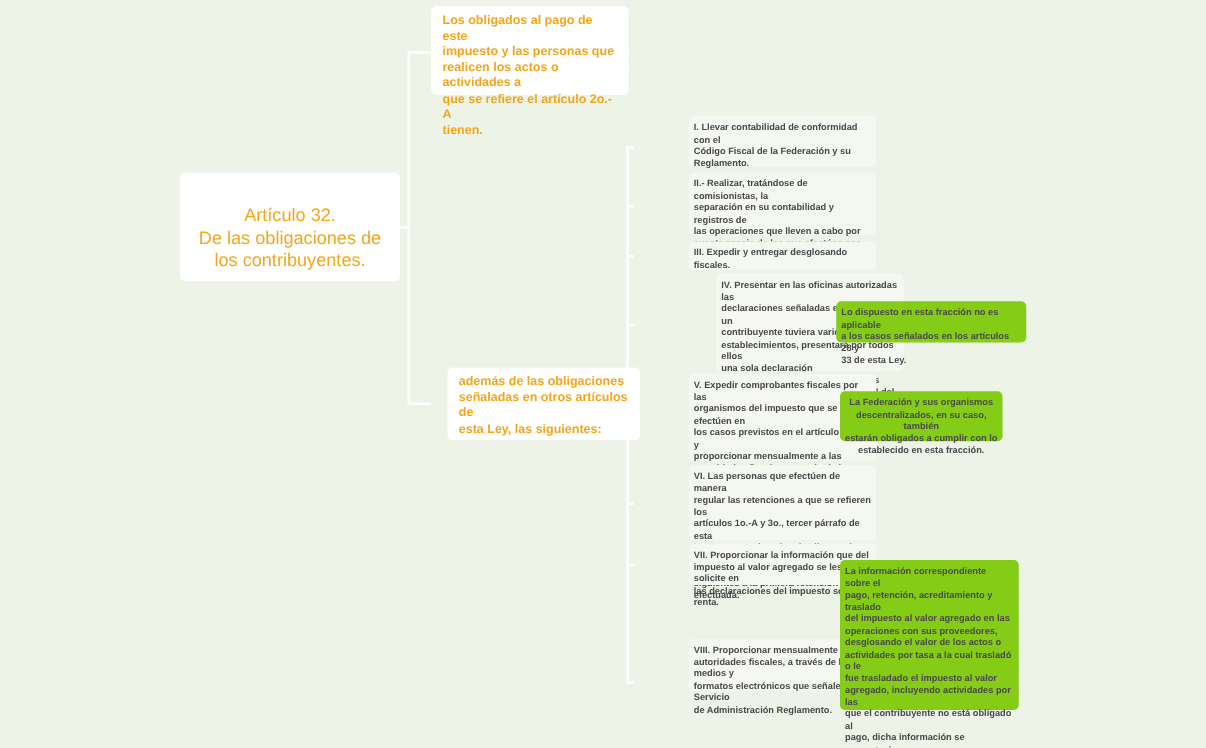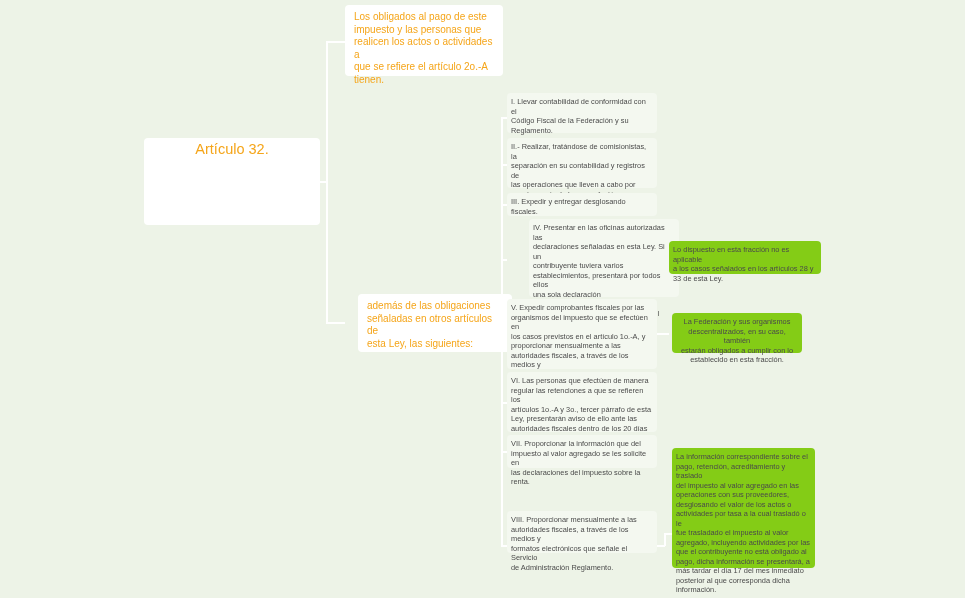--- a/index.html
+++ b/index.html
@@ -6,39 +6,40 @@
   body {
     width:965px; height:598px; overflow:hidden; position:relative;
     background:#edf3e7;
     font-family:"Liberation Sans", "DejaVu Sans", sans-serif;
   }
   .node { position:absolute; box-sizing:border-box; }
   .root {
     background:#ffffff; border-radius:4px;
     color:#f5a519; text-align:center;
     font-size:14.5px; line-height:18px;
-    padding-top:2px;
+    padding-top:26px;
   }
   .branch {
     background:#ffffff; border-radius:4px;
     color:#f5a519; font-size:10px; line-height:12.5px;
     padding:6px 9px;
   }
   .leaf {
     background:#f4f8f0; border-radius:4px;
     color:#4a4a4a; font-size:7.4px; line-height:9.5px;
     padding:4px 4px;
+    margin-left:44px;
   }
   .note {
     background:#84cc16; border-radius:4px;
     color:#4a4a4a; font-size:7.4px; line-height:9.5px;
     padding:4px 4px;
   }
   .line { position:absolute; background:#ffffff; }
-  .txt { white-space:pre-line; }
+  .txt { white-space:pre-line;font-weight:bold; }
 </style>
 </head>
 <body>
 
 <div class="line" style="left:320px;top:181px;width:7px;height:1.5px;"></div>
 <div class="line" style="left:326px;top:41px;width:1.5px;height:282px;border-radius:1px;"></div>
 <div class="line" style="left:326px;top:41px;width:19px;height:1.5px;"></div>
 <div class="line" style="left:326px;top:322px;width:19px;height:1.5px;"></div>
 
 <div class="line" style="left:495px;top:322px;width:6px;height:1.5px;"></div>
@@ -53,20 +54,22 @@
 <div class="line" style="left:501px;top:545px;width:6px;height:1.5px;"></div>
 
 <div class="line" style="left:657px;top:258px;width:12px;height:1.5px;"></div>
 <div class="line" style="left:657px;top:333px;width:12px;height:1.5px;"></div>
 <div class="line" style="left:657px;top:545px;width:8px;height:1.5px;"></div>
 <div class="line" style="left:664px;top:533px;width:1.5px;height:13px;"></div>
 <div class="line" style="left:664px;top:533px;width:8px;height:1.5px;"></div>
 
 <div class="node root" style="left:144px;top:138px;width:176px;height:87px;">
   <div>Artículo 32.</div>
+  <div>De las obligaciones de</div>
+  <div>los contribuyentes.</div>
 </div>
 
 <div class="node branch" style="left:345px;top:5px;width:158px;height:71px;">
   <div class="txt">Los obligados al pago de este
 impuesto y las personas que
 realicen los actos o actividades a
 que se refiere el artículo 2o.-A
 tienen.</div>
 </div>
 <div class="node branch" style="left:358px;top:294px;width:154px;height:58px;">

